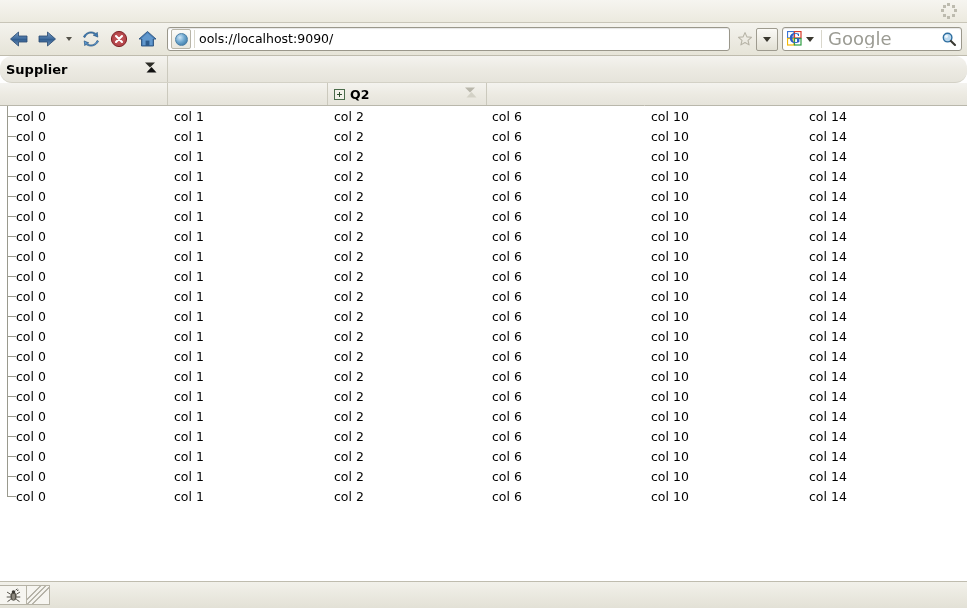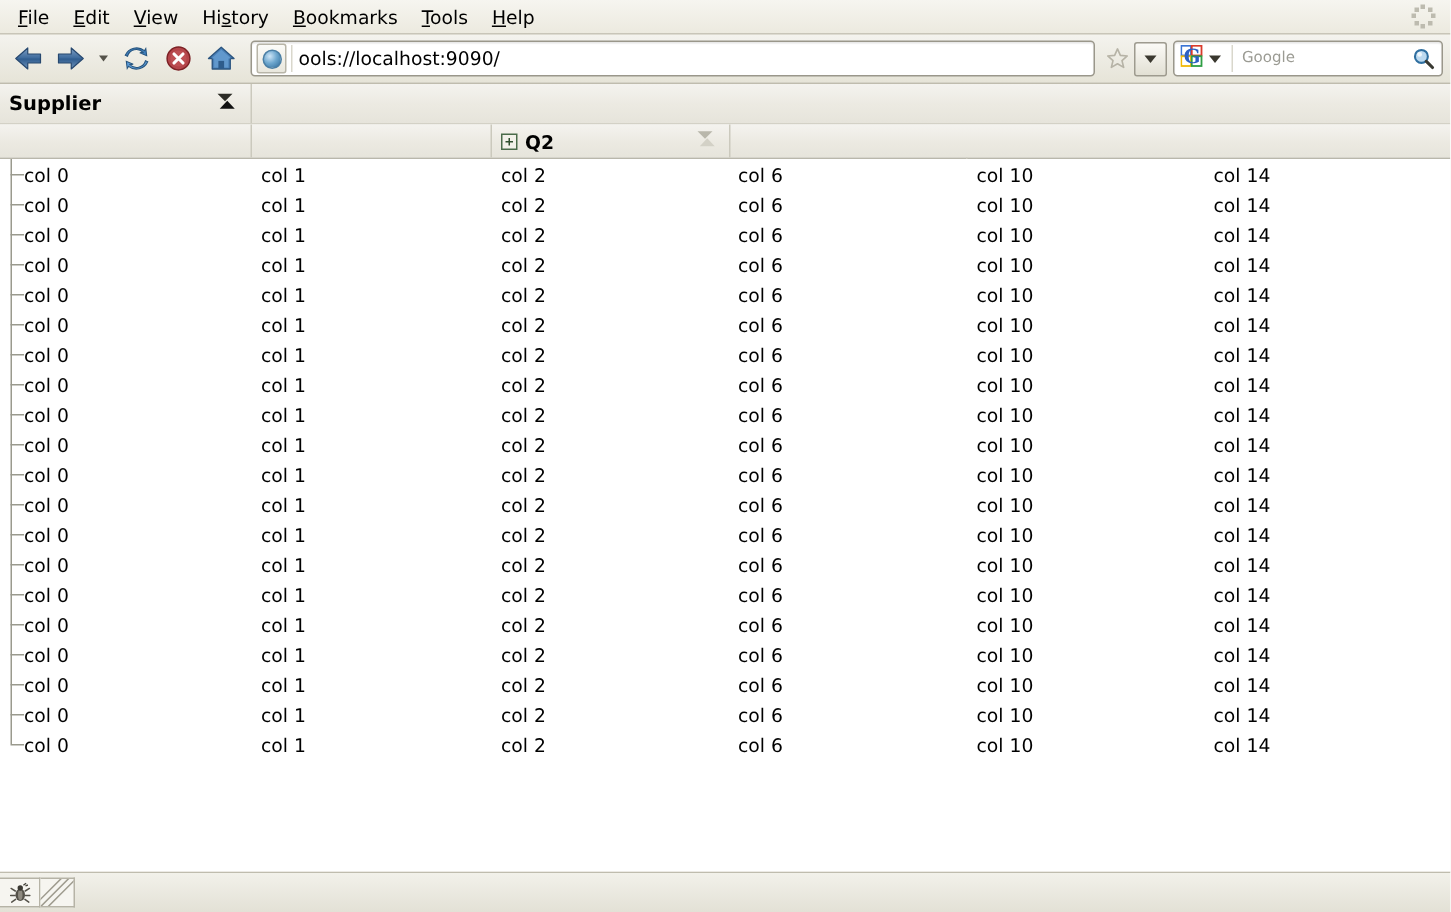--- a/index.html
+++ b/index.html
@@ -75,38 +75,38 @@
     width:178px;flex:0 0 178px;height:22px;
     background:#fff;border:1px solid #9a978b;border-radius:3px;
     display:flex;align-items:center;box-shadow:inset 0 1px 1px rgba(0,0,0,.10);
   }
   .glogo{
     font-family:"DejaVu Serif","Liberation Serif",serif;
     font-size:14px;font-weight:bold;line-height:14px;
     margin-left:4px;letter-spacing:-.5px;
   }
   .searchph{
-    flex:1 1 auto;color:#9b9b93;font-size:10px;padding-left:6px;
+    flex:1 1 auto;color:#9b9b93;font-size:18px;padding-left:6px;
     border-left:1px solid #d9d7cc;margin-left:3px;line-height:18px;white-space:nowrap;overflow:hidden;
   }
   .caret{
     width:0;height:0;border-left:4px solid transparent;border-right:4px solid transparent;
     border-top:5px solid #3a382f;
   }
   .caret.sm{border-left:3.5px solid transparent;border-right:3.5px solid transparent;border-top:4.5px solid #55534a;}
 
   
   .content{flex:1 1 auto;background:#fff;position:relative;overflow:hidden;}
 
   .hdr1,.hdr2{
     display:flex;align-items:center;
     background:linear-gradient(to bottom,#f4f3ef 0%,#eceae2 52%,#e6e4db 100%);
     position:relative;
   }
-  .hdr1{height:26px;border-bottom:1px solid #d3d1c6;}
+  .hdr1{height:26px;border-bottom:1px solid #d3d1c6;border-radius:12px;}
   .hdr2{height:22px;border-bottom:1px solid #b9b7ab;}
   .hcell{
     height:100%;display:flex;align-items:center;position:relative;
     box-sizing:border-box;border-right:1px solid #cbc9bd;padding-left:6px;
   }
   .hcell.noborder{border-right:none;}
   .hlabel{font-weight:bold;font-size:13px;color:#000;white-space:nowrap;}
   .hlabel.sm{font-size:12.5px;}
   .tog{
     width:11px;height:11px;box-sizing:border-box;
@@ -153,29 +153,20 @@
     background:#f6f5f0;position:relative;overflow:hidden;
   }
   .grip i{position:absolute;width:1px;background:#9d9a8d;transform:rotate(45deg);}
 </style>
 </head>
 <body>
 
 <div class="app">
 
   <div class="menubar">
-    <div id="menuitems" style="display:flex;align-items:center;">
-        <div class="menuitem"><u>F</u>ile</div>
-        <div class="menuitem"><u>E</u>dit</div>
-        <div class="menuitem"><u>V</u>iew</div>
-        <div class="menuitem">Hi<u>s</u>tory</div>
-        <div class="menuitem"><u>B</u>ookmarks</div>
-        <div class="menuitem"><u>T</u>ools</div>
-        <div class="menuitem"><u>H</u>elp</div>
-      </div>
     <div class="spinner">
       <i style="left:7px;top:0;"></i>
       <i style="left:11.5px;top:1.6px;"></i>
       <i style="left:13.5px;top:6px;"></i>
       <i style="left:11.5px;top:10.5px;"></i>
       <i style="left:7px;top:12.5px;"></i>
       <i style="left:2.5px;top:10.5px;"></i>
       <i style="left:0.5px;top:6px;"></i>
       <i style="left:2.5px;top:1.6px;"></i>
     </div>

